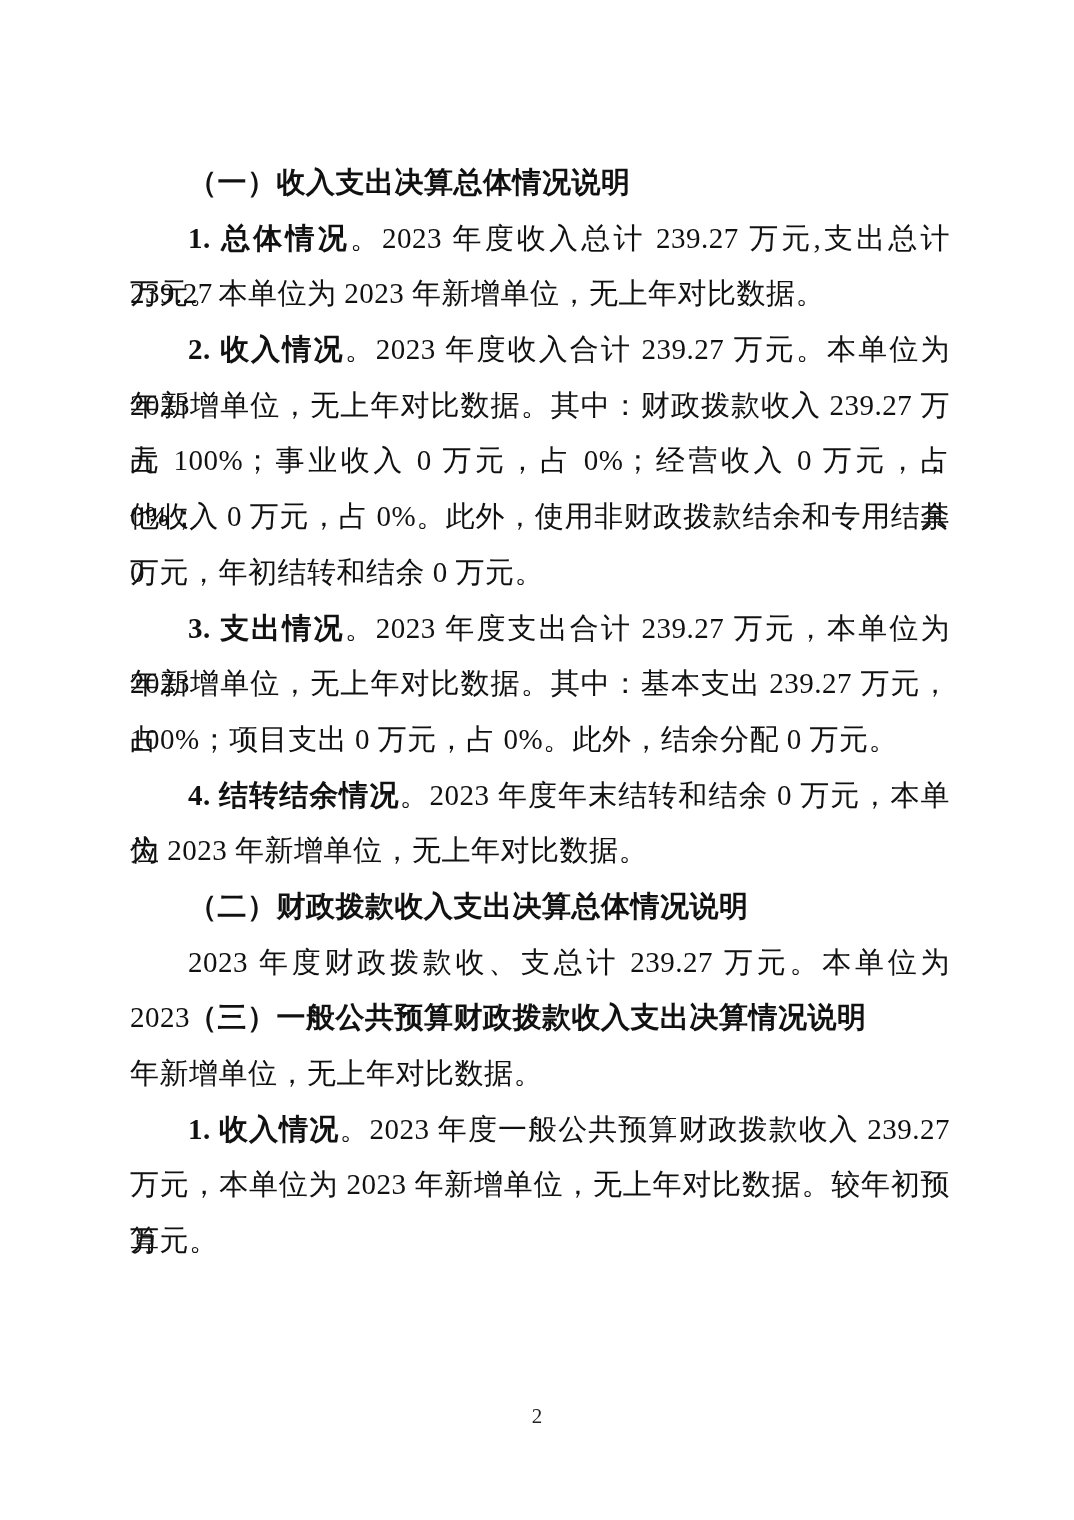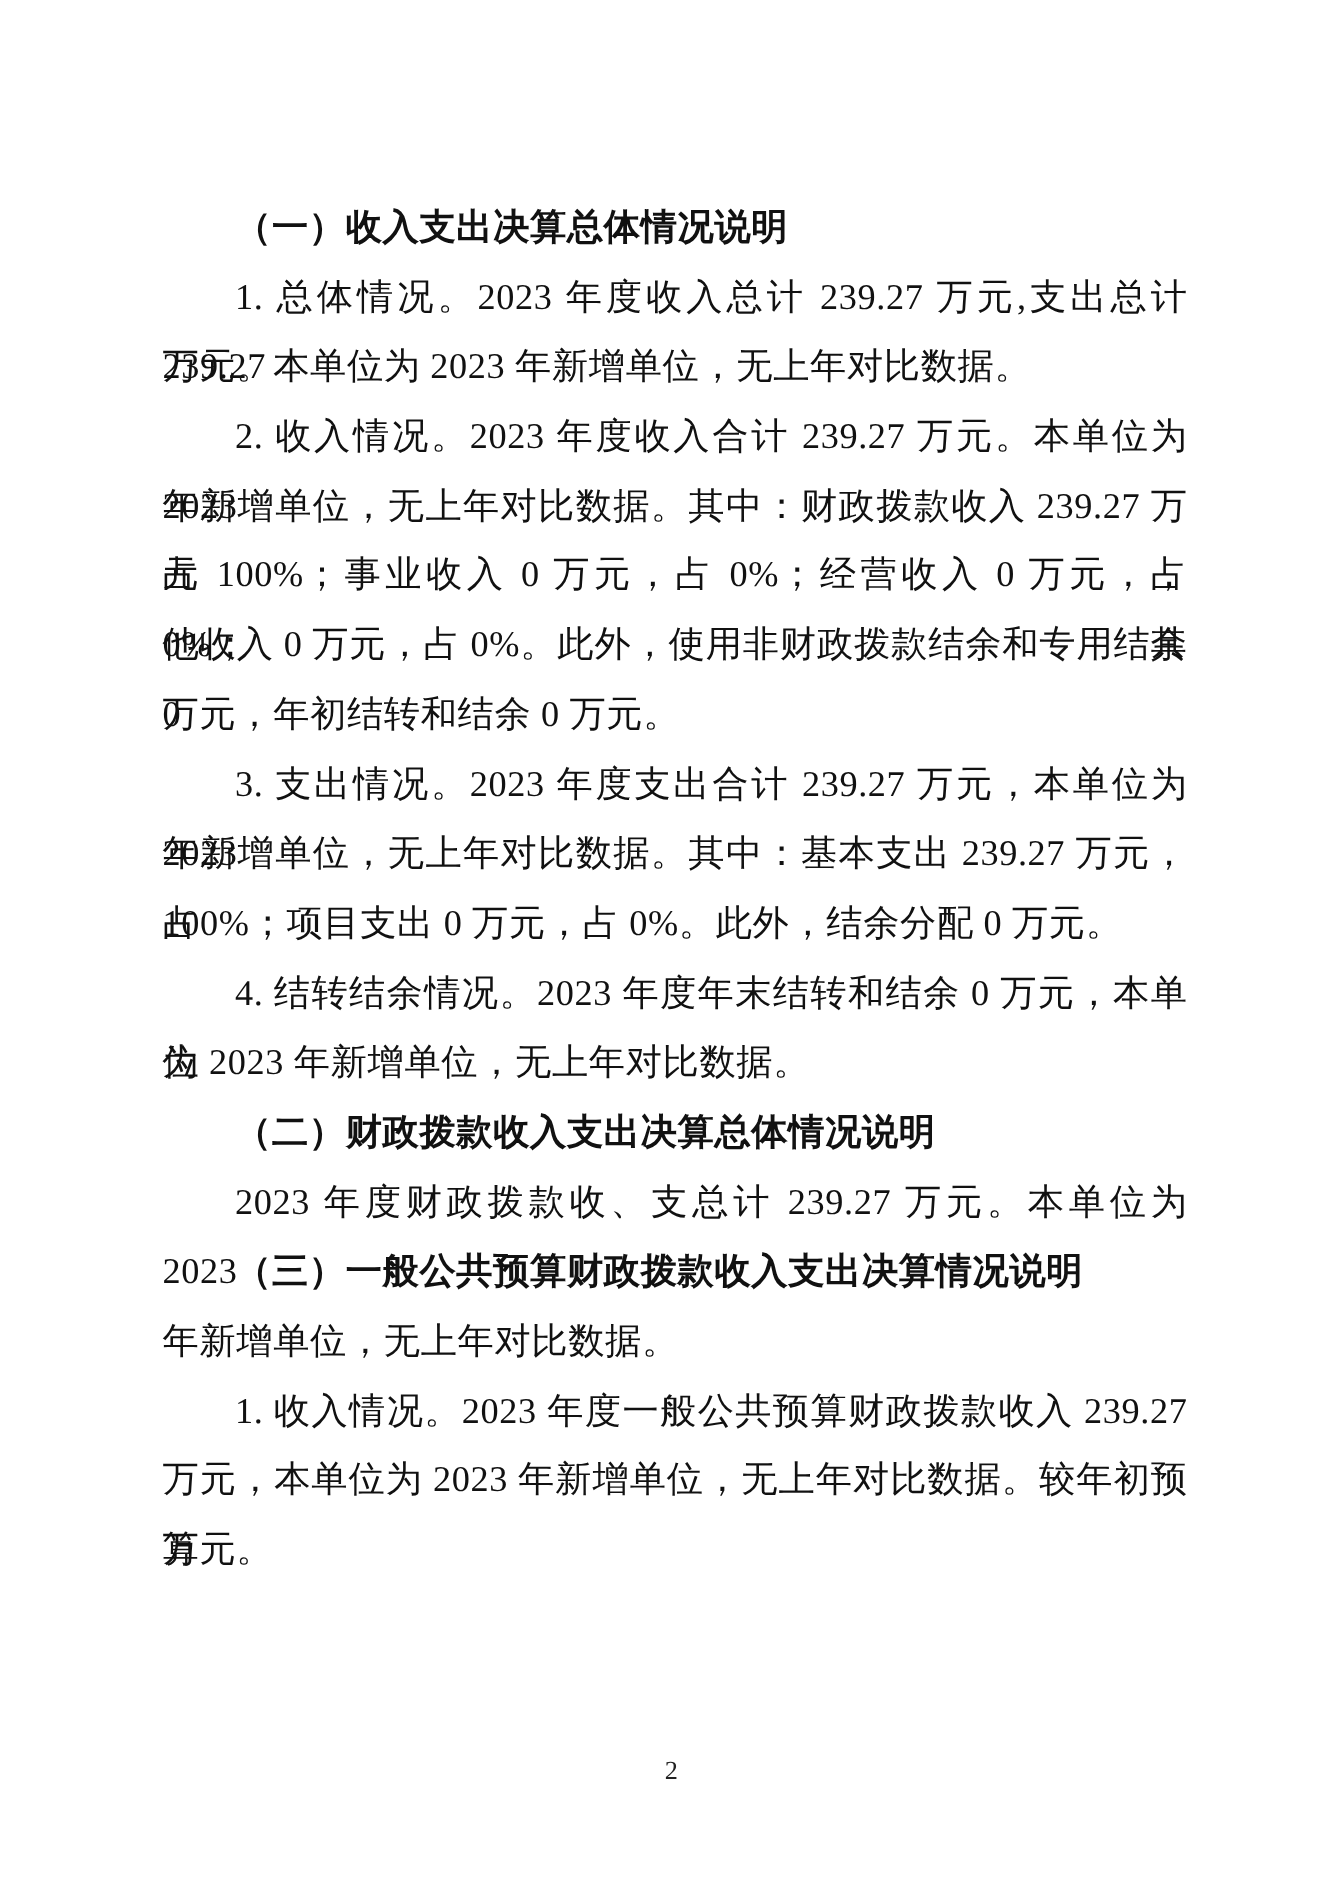--- a/index.html
+++ b/index.html
@@ -35,21 +35,21 @@
     text-align: justify;
     text-align-last: justify;
   }
   .line.indent {
     text-indent: 58px;
   }
   .line.heading {
     font-weight: 700;
   }
   b.label {
-    font-weight: 400;
+    font-weight: 700;
   }
   .page-number {
     position: absolute;
     top: 1384px;
     left: 0;
     width: 100%;
     text-align: center;
     font-size: 21px;
     line-height: 24px;
     color: #222222;

